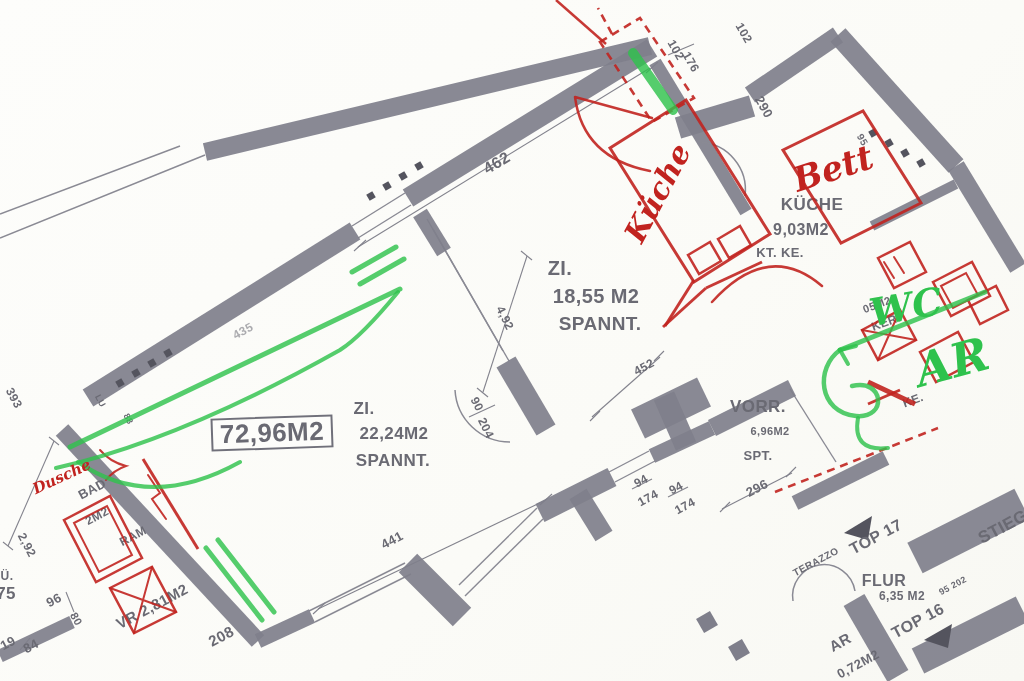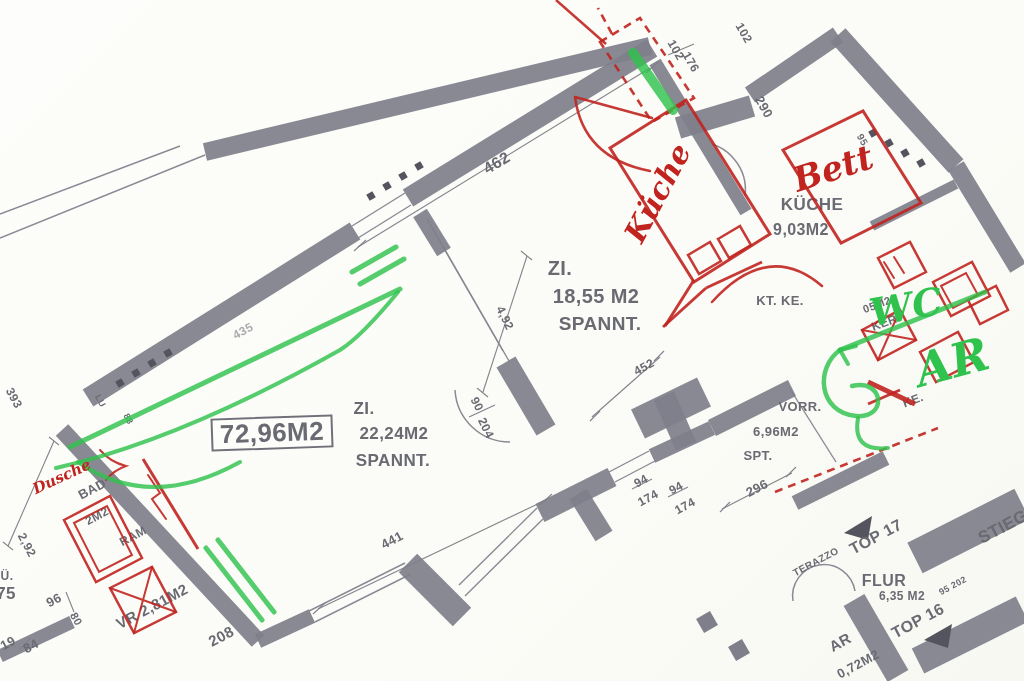--- a/index.html
+++ b/index.html
@@ -122,26 +122,26 @@
   <div id="print-layer">
       <div class="lbl" style="left: 560px; top: 268px; font-size: 20px; --r: 0deg;">ZI.</div>
       <div class="lbl" style="left: 596px; top: 296px; font-size: 20px; --r: 0deg;">18,55 M2</div>
       <div class="lbl" style="left: 600px; top: 323px; font-size: 19px; --r: 0deg;">SPANNT.</div>
       <div class="lbl" style="left: 364px; top: 408px; font-size: 17px; --r: 0deg;">ZI.</div>
       <div class="lbl" style="left: 394px; top: 433px; font-size: 17px; --r: 0deg;">22,24M2</div>
       <div class="lbl" style="left: 393px; top: 460px; font-size: 17px; --r: 0deg;">SPANNT.</div>
       <div class="lbl box" style="left: 272px; top: 433px; font-size: 26px; --r: -2deg;">72,96M2</div>
       <div class="lbl" style="left: 812px; top: 204px; font-size: 17px; --r: 0deg;">KÜCHE</div>
       <div class="lbl" style="left: 801px; top: 230px; font-size: 16px; --r: 0deg;">9,03M2</div>
-      <div class="lbl" style="left: 780px; top: 252px; font-size: 13px; margin-top: 48px; --r: 0deg;">KT. KE.</div>
+      <div class="lbl" style="left: 780px; top: 252px; font-size: 13px; --r: 0deg;">KT. KE.</div>
       <div class="lbl" style="left: 886px; top: 322px; font-size: 12px; --r: -20deg;">KER.</div>
       <div class="lbl" style="left: 877px; top: 305px; font-size: 11px; --r: -20deg;">05M2</div>
       <div class="lbl" style="left: 913px; top: 400px; font-size: 12px; --r: -20deg;">KE.</div>
-      <div class="lbl" style="left: 758px; top: 406px; font-size: 13px; margin-left: 42px; --r: 0deg;">VORR.</div>
-      <div class="lbl" style="left: 770px; top: 431px; font-size: 13px; margin-left: 6px; --r: 0deg;">6,96M2</div>
+      <div class="lbl" style="left: 758px; top: 406px; font-size: 17px; --r: 0deg;">VORR.</div>
+      <div class="lbl" style="left: 770px; top: 431px; font-size: 11px; --r: 0deg;">6,96M2</div>
       <div class="lbl" style="left: 758px; top: 455px; font-size: 13px; --r: 0deg;">SPT.</div>
       <div class="lbl" style="left: 884px; top: 581px; font-size: 16px; --r: 0deg;">FLUR</div>
       <div class="lbl" style="left: 902px; top: 596px; font-size: 12px; --r: 0deg;">6,35 M2</div>
       <div class="lbl" style="left: 876px; top: 537px; font-size: 16px; --r: -28deg;">TOP 17</div>
       <div class="lbl" style="left: 918px; top: 621px; font-size: 16px; --r: -28deg;">TOP 16</div>
       <div class="lbl" style="left: 1008px; top: 524px; font-size: 17px; --r: -28deg;">STIEGE</div>
       <div class="lbl" style="left: 816px; top: 562px; font-size: 10px; --r: -28deg;">TERAZZO</div>
       <div class="lbl" style="left: 840px; top: 642px; font-size: 15px; --r: -28deg;">AR</div>
       <div class="lbl" style="left: 858px; top: 664px; font-size: 13px; --r: -28deg;">0,72M2</div>
       <div class="lbl" style="left: 953px; top: 586px; font-size: 9px; --r: -28deg;">95 202</div>

